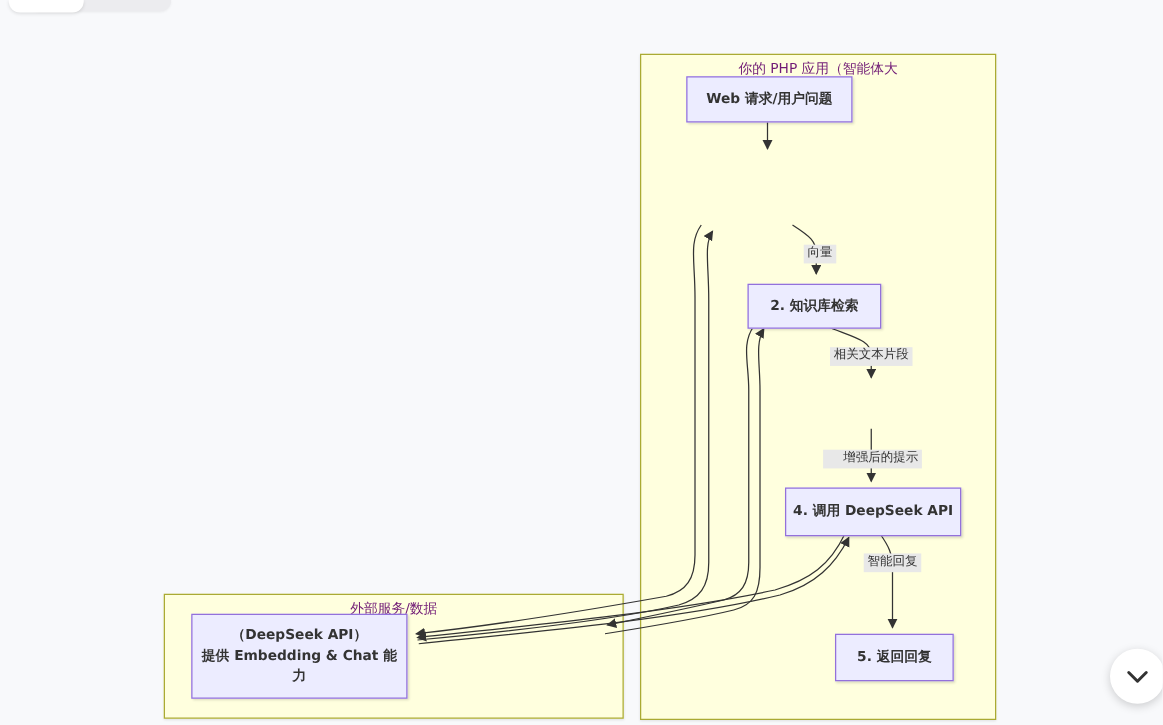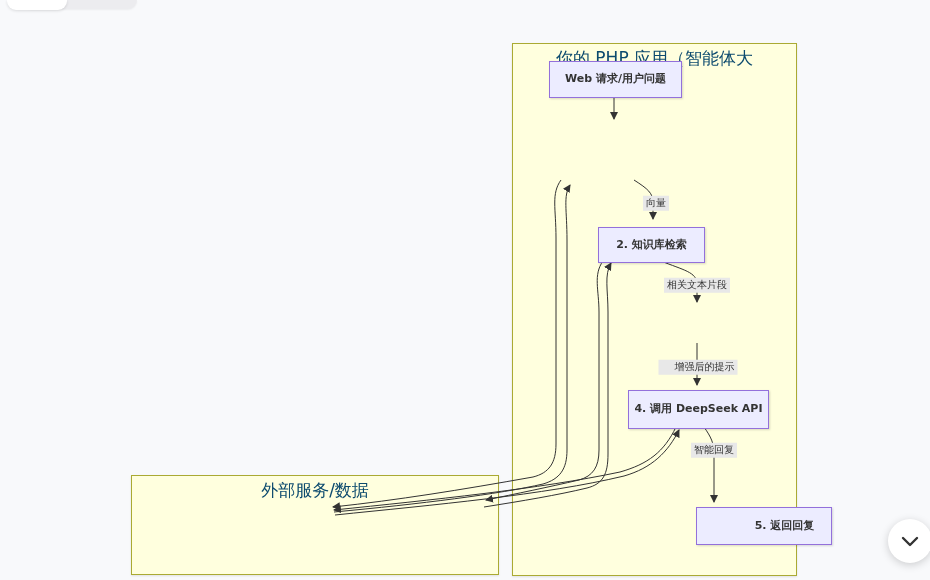--- a/index.html
+++ b/index.html
@@ -25,21 +25,21 @@
 
   
   .cluster{
     position:absolute;
     background:#ffffde;
     border:1px solid #aaaa33;
     box-shadow:0 1px 2px rgba(0,0,0,0.10);
   }
   .cluster-title{
     position:absolute;top:3px;left:0;right:0;
-    text-align:center;font-size:17px;color:#0c4a6e;white-space:nowrap;
+    text-align:center;font-size:11px;color:#701a75;white-space:nowrap;
   }
 
   
   .node{
     position:absolute;
     background:#ececff;
     border:1px solid #9370db;
     box-shadow:1px 1px 2px rgba(0,0,0,0.15);
     display:flex;flex-direction:column;align-items:center;justify-content:center;
     font-size:11px;line-height:1.5;color:#333;text-align:center;
@@ -120,24 +120,29 @@
 
   <div class="node" style="left:598px;top:227px;width:105px;height:34px;">
     <span>2. 知识库检索</span>
   </div>
 
 
   <div class="node" style="left:628px;top:390px;width:139px;height:37px;">
     <span>4. 调用 DeepSeek API</span>
   </div>
 
-  <div class="node" style="left:696px;top:507px;width:93px;height:36px;padding-left:41px;">
+  <div class="node" style="left:668px;top:507px;width:93px;height:36px;">
     <span>5. 返回回复</span>
   </div>
 
+  <div class="node" style="left:153px;top:491px;width:171px;height:66px;">
+    <span>（DeepSeek API）</span>
+    <span>提供 Embedding &amp; Chat 能</span>
+    <span>力</span>
+  </div>
 
 
   <div class="edge-label" style="left:656px;top:203px;">向量</div>
   <div class="edge-label" style="left:697px;top:285px;text-align:right;">相关文本片段</div>
   <div class="edge-label" style="left:698px;top:367px;padding-left:16px;">增强后的提示</div>
   <div class="edge-label" style="left:714px;top:450px;">智能回复</div>
 
   <button class="fab">
     <svg width="44" height="44" viewBox="0 0 44 44">
       <polyline points="15,19 22,26 29,19" fill="none" stroke="#333" stroke-width="2.4" stroke-linecap="round" stroke-linejoin="round"></polyline>

